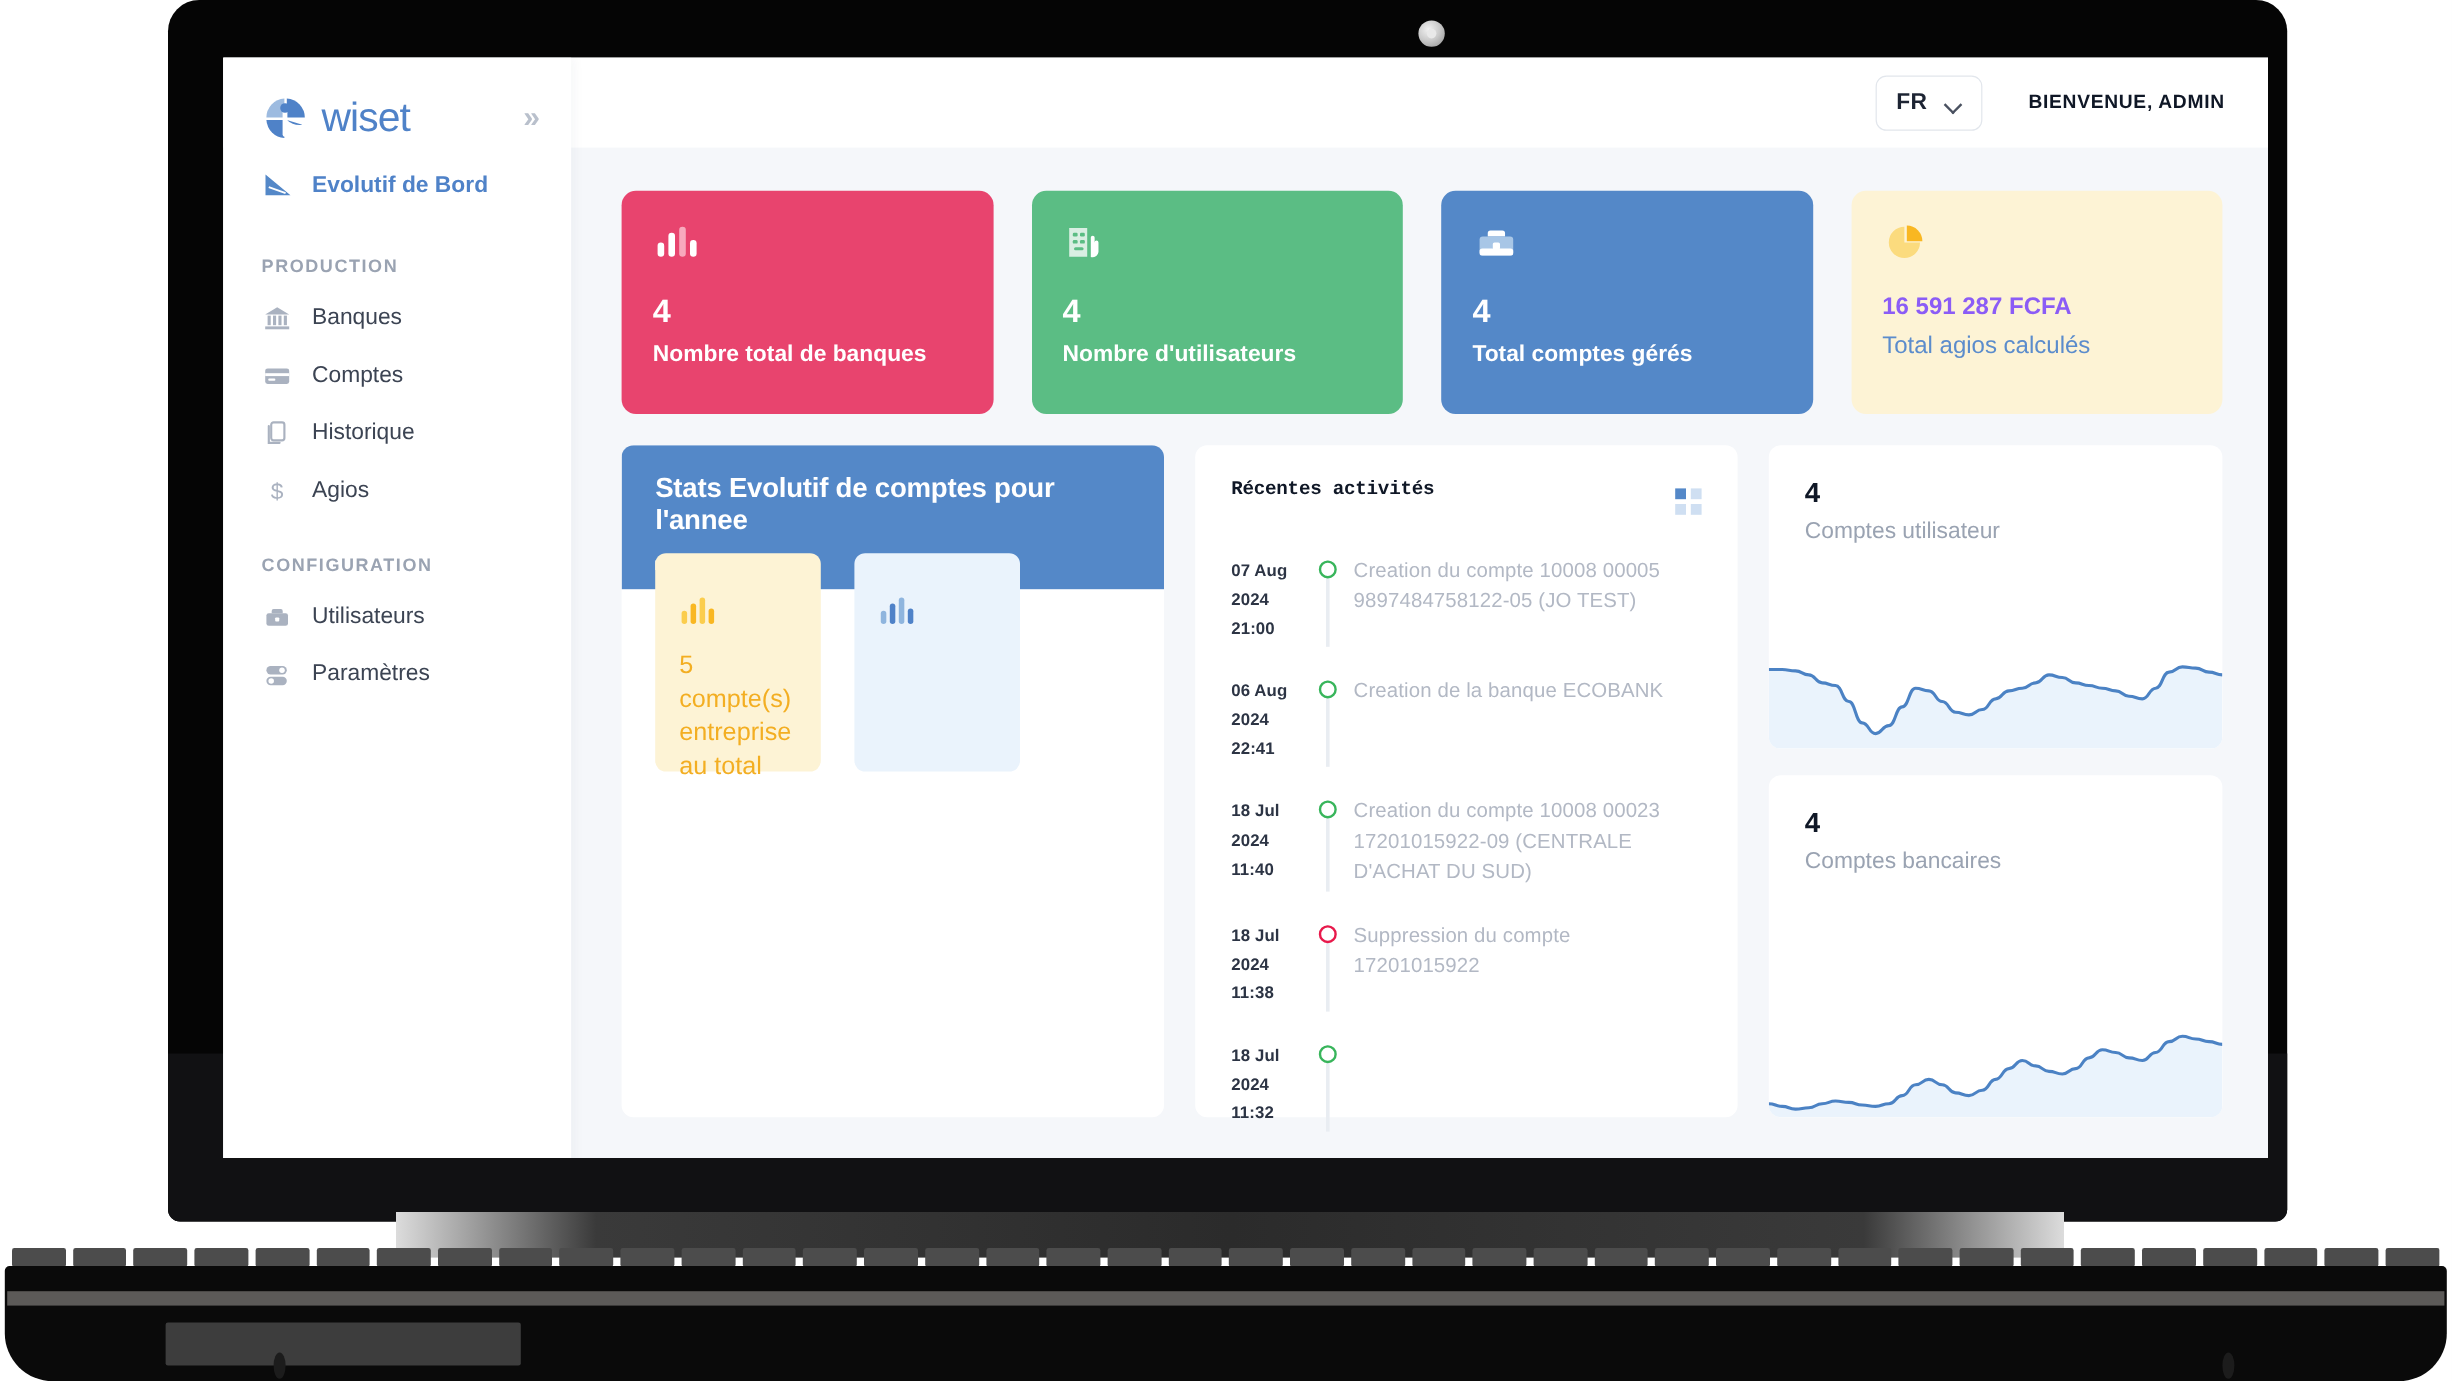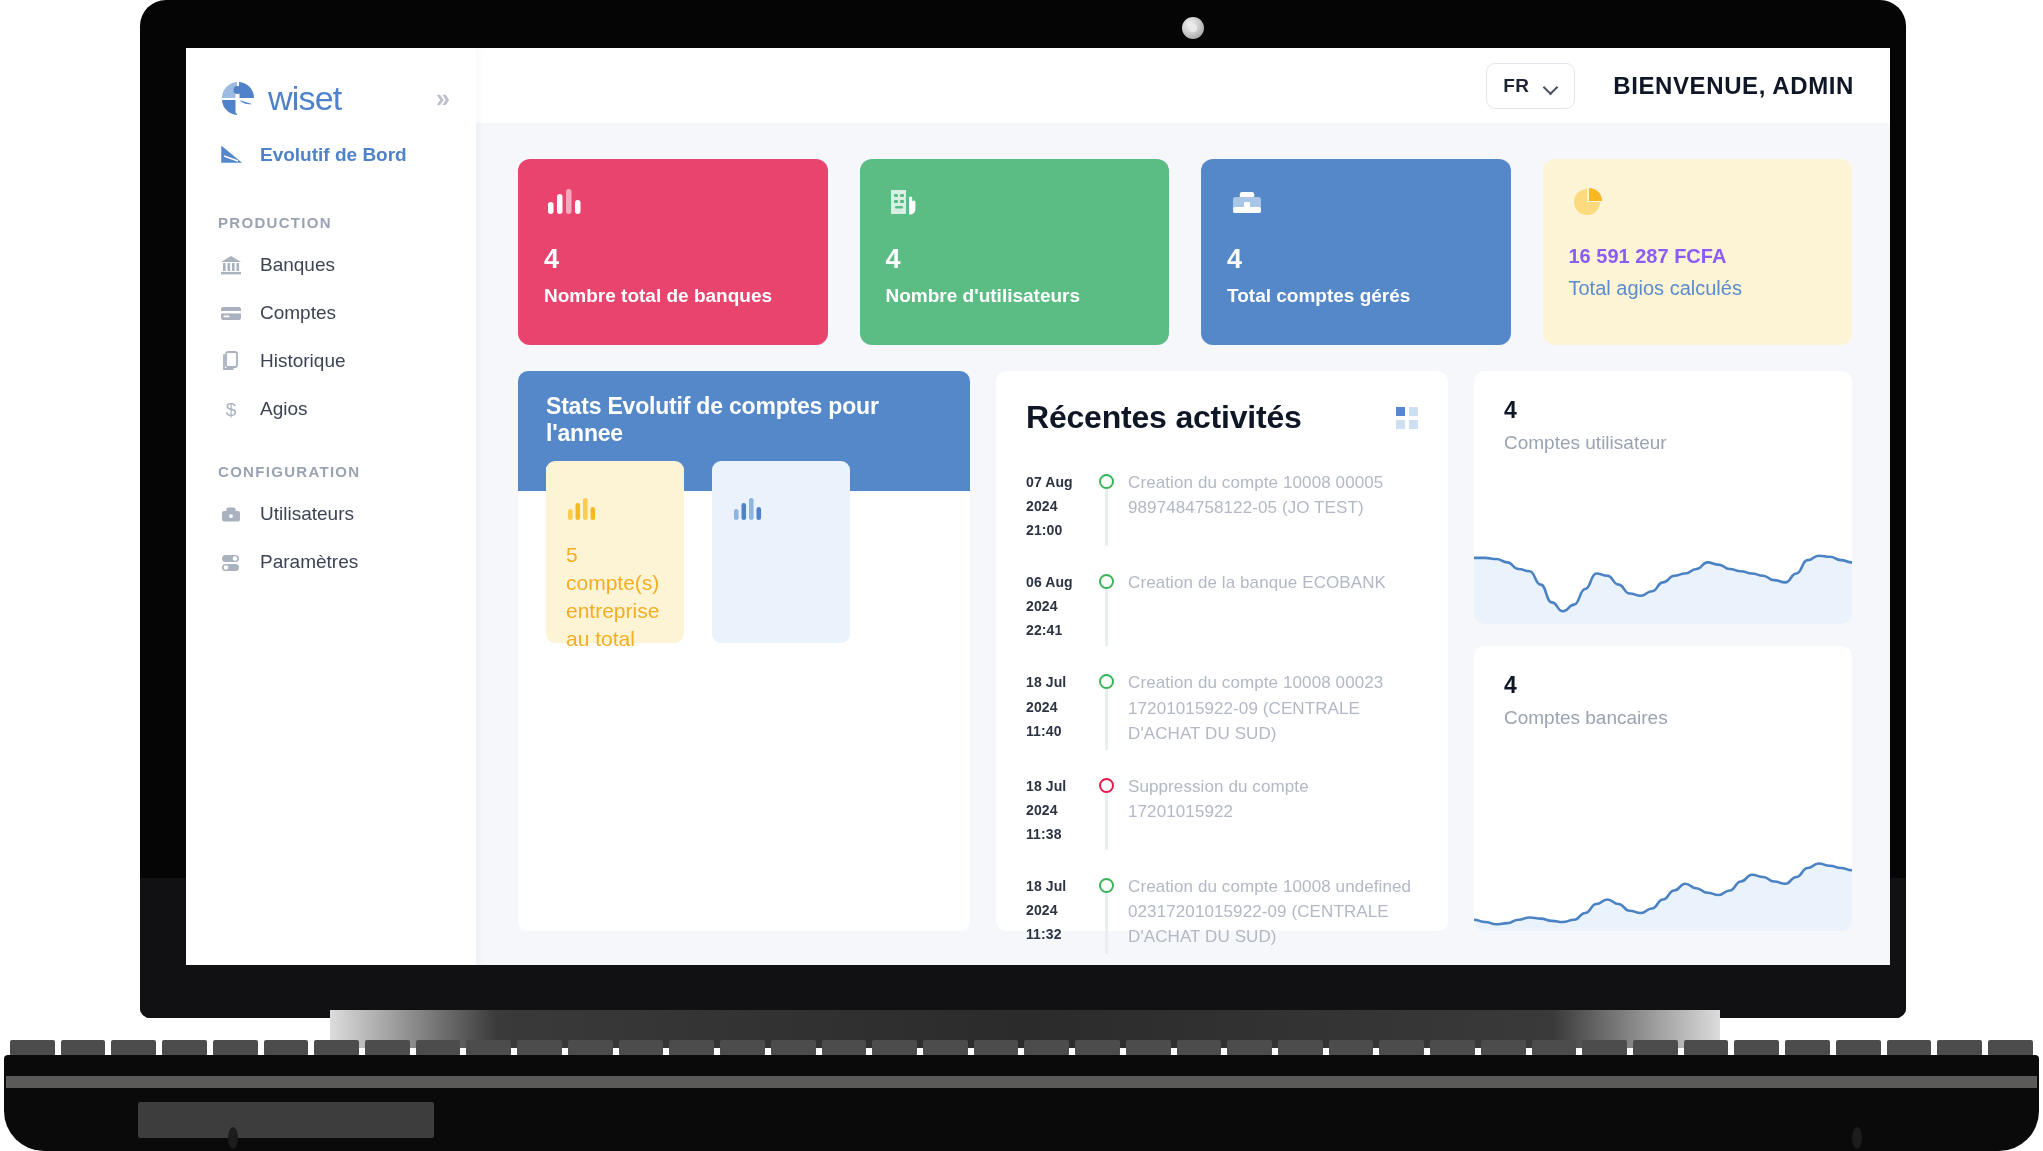--- a/index.html
+++ b/index.html
@@ -104,21 +104,21 @@
     letter-spacing: .4px;
   }
   .chev { width: 13px; height: 8px; position: relative; }
   .chev::after {
     content: ""; position: absolute; left: 0; top: 0;
     width: 9px; height: 9px;
     border-right: 2px solid #4a5160; border-bottom: 2px solid #4a5160;
     transform: rotate(45deg);
   }
   .welcome {
-    font-size: 24px; font-weight: 700; color: #0f1726;
+    font-size: 16px; font-weight: 700; color: #0f1726;
     letter-spacing: .6px;
     text-align: right;
   }
 
   
   .sidebar {
     position: absolute; left: 0; top: 0;
     width: 290px; height: 930px;
     background: #ffffff;
     border-radius: 0 0 6px 0;
@@ -209,21 +209,21 @@
   .mini-icon { height: 32px; margin-bottom: 14px; }
   .mini-text { font-size: 21px; line-height: 1.33; font-weight: 400; }
   .mini.y .mini-text { color: #f3ae22; }
   .mini.b .mini-text { color: #4f82c8; }
 
   .activity-panel {
     width: 452px; background: #ffffff; border-radius: 10px;
     padding: 28px 30px 0 30px; position: relative;
   }
   .activity-head { display: flex; align-items: flex-start; justify-content: space-between; }
-  .activity-title { font-size: 32px; font-weight: 700; color: #0f1726; letter-spacing: -.2px; }
+  .activity-title { font-size: 16px; font-weight: 700; color: #0f1726; letter-spacing: -.2px; font-family: Liberation Mono, monospace; }
   .grid-icon { display: grid; grid-template-columns: 9px 9px; grid-gap: 4px; margin-top: 8px; }
   .grid-icon i { width: 9px; height: 9px; display: block; background: #cfdff2; }
   .grid-icon i:first-child { background: #5488c8; }
 
   .timeline { margin-top: 34px; position: relative; }
   .tl-item { display: flex; gap: 0; margin-bottom: 28px; position: relative; }
   .tl-date {
     width: 62px; flex: none;
     font-size: 14px; font-weight: 700; color: #2c3444;
     line-height: 1.72; letter-spacing: .1px;
@@ -522,21 +522,20 @@
                 </div>
                 <div class="tl-text">Suppression du compte 17201015922</div>
               </div>
 
               <div class="tl-item">
                 <div class="tl-date">18 Jul 2024 11:32</div>
                 <div class="tl-marker">
                   <span class="tl-line"></span>
                     <span class="tl-ring"></span>
                 </div>
-                <div class="tl-text">Creation du compte 10008 undefined 02317201015922-09 (CENTRALE D'ACHAT DU SUD)</div>
               </div>
 
             </div>
           </div>
 
           <div class="spark-col">
 
             <div class="spark-card one">
               <div class="spark-value">4</div>
               <div class="spark-label">Comptes utilisateur</div>

